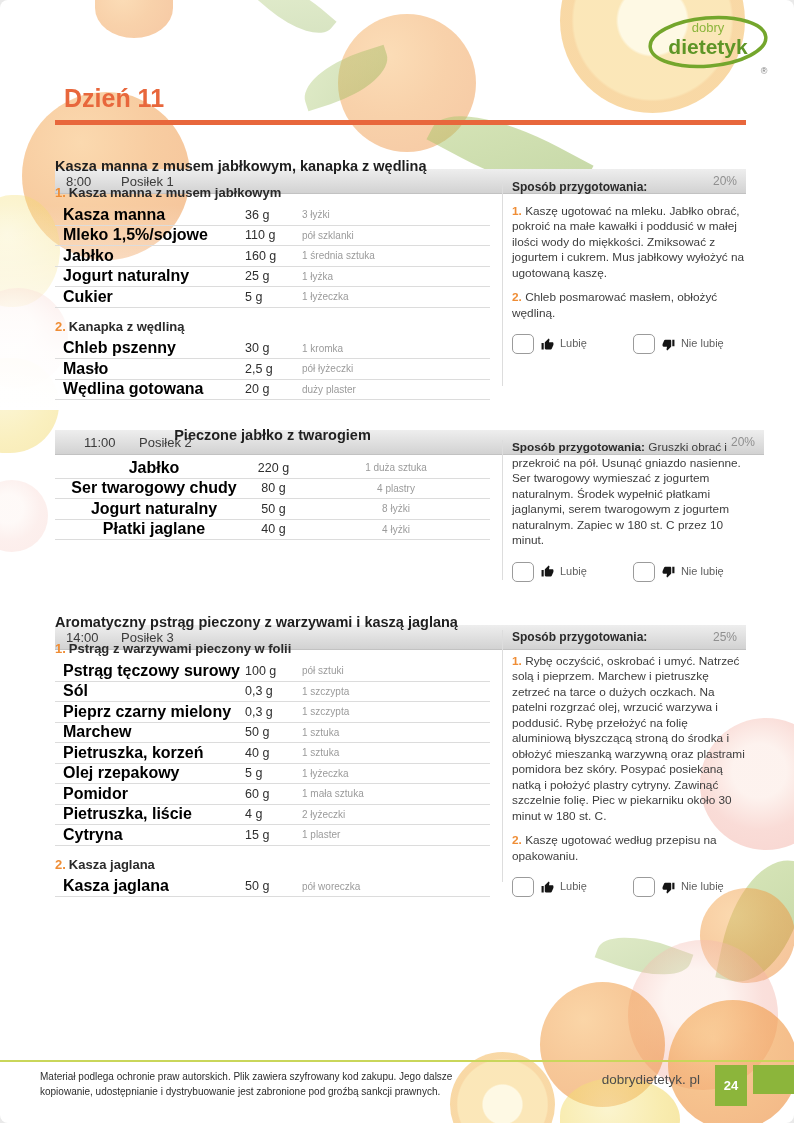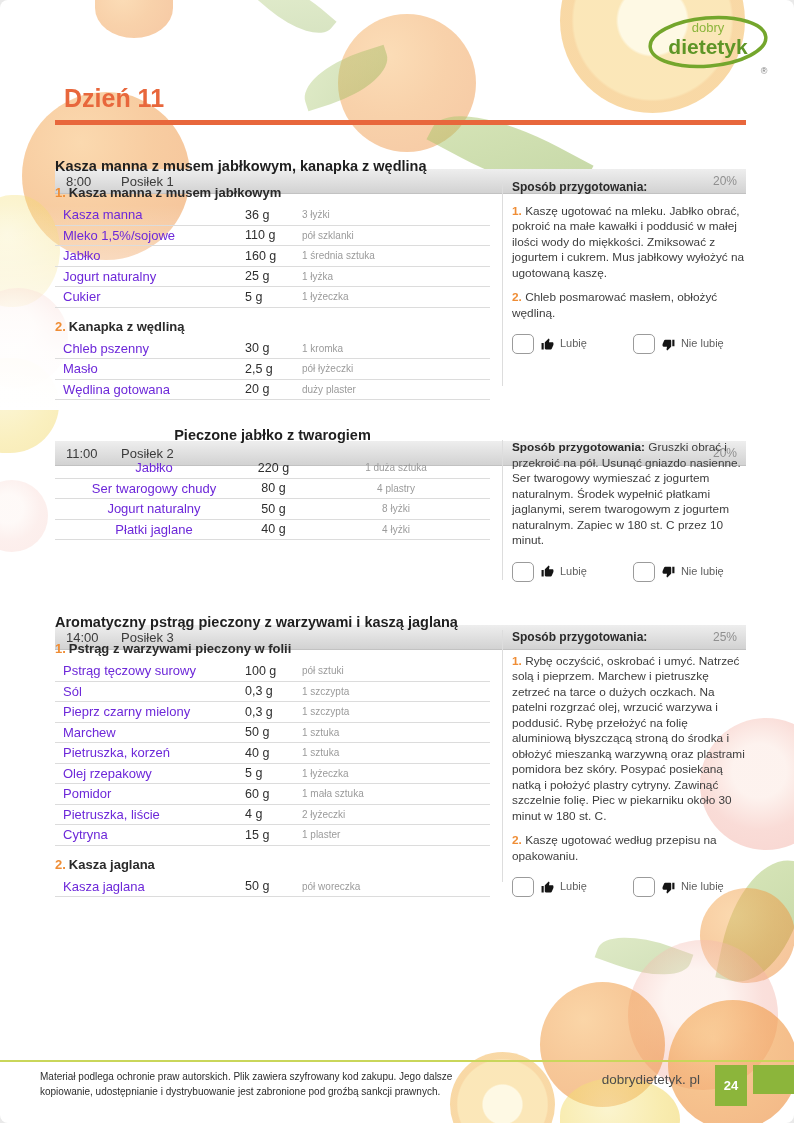--- a/index.html
+++ b/index.html
@@ -27,21 +27,21 @@
            display:flex;align-items:center;font-size:13px;color:#3b3b3b;margin-top:41px;}
   .mealbar .time{width:55px;padding-left:11px;}
   .mealbar .pct{margin-left:auto;padding-right:9px;color:#8f8f8f;font-size:12px;}
 
   
   .leftcol{position:absolute;left:55px;width:435px;z-index:2;}
   .dish-title{font-size:14.5px;font-weight:bold;color:#1f1f1f;margin-bottom:9px;}
   .sub-head{font-size:13px;font-weight:bold;color:#2a2a2a;margin:11px 0 5px 0;}
   .sub-head .num{color:#ef8d35;margin-right:3px;}
   .trow{display:flex;align-items:center;height:19.5px;border-bottom:1px solid #dcdcdc;padding-left:8px;}
-  .tname{flex:0 0 182px;font-size:13px;color:#6d28d9;}
+  .tname{flex:0 0 182px;font-size:16px;color:#000000;font-weight:bold;}
   .tamt{flex:0 0 57px;font-size:12.5px;color:#2e2e2e;}
   .tmsr{flex:1;font-size:10px;color:#9b9b9b;}
 
   
   .divider{position:absolute;left:502px;width:1px;background:#dddddd;z-index:2;}
   .rightcol{position:absolute;left:512px;width:234px;z-index:2;font-size:11.8px;color:#3d3d3d;line-height:15.5px;}
   .prep-head{font-weight:bold;color:#2a2a2a;font-size:12px;margin:0 0 8px 0;}
   .prep-head-inline{font-weight:bold;color:#2a2a2a;}
   .step{margin:0 0 9px 0;}
   .step .num{color:#ef8d35;font-weight:bold;}
@@ -191,21 +191,21 @@
         <span class="thumb down">
             <svg viewBox="0 0 24 24">
               <path d="M1 21h4V9H1v12zm22-11c0-1.1-.9-2-2-2h-6.31l.95-4.57.03-.32c0-.41-.17-.79-.44-1.06L14.17 1 7.59 7.59C7.22 7.95 7 8.45 7 9v10c0 1.1.9 2 2 2h9c.83 0 1.54-.5 1.84-1.22l3.02-7.05c.09-.23.14-.47.14-.73v-2z"></path>
             </svg>
           </span>
         <span class="like-label">Nie lubię</span>
       </span>
     </div>
   </div>
 
-  <div class="mealbar" style="top:400px;">
+  <div class="mealbar" style="top:389px;padding-left:18px;">
     <span class="time">11:00</span>
     <span class="mname">Posiłek 2</span>
     <span class="pct">20%</span>
   </div>
 
   <div class="leftcol" style="top:427px;text-align:center;">
     <div class="dish-title">Pieczone jabłko z twarogiem</div>
     <div style="height:6px;"></div>
     <div>
       <div class="trow">

